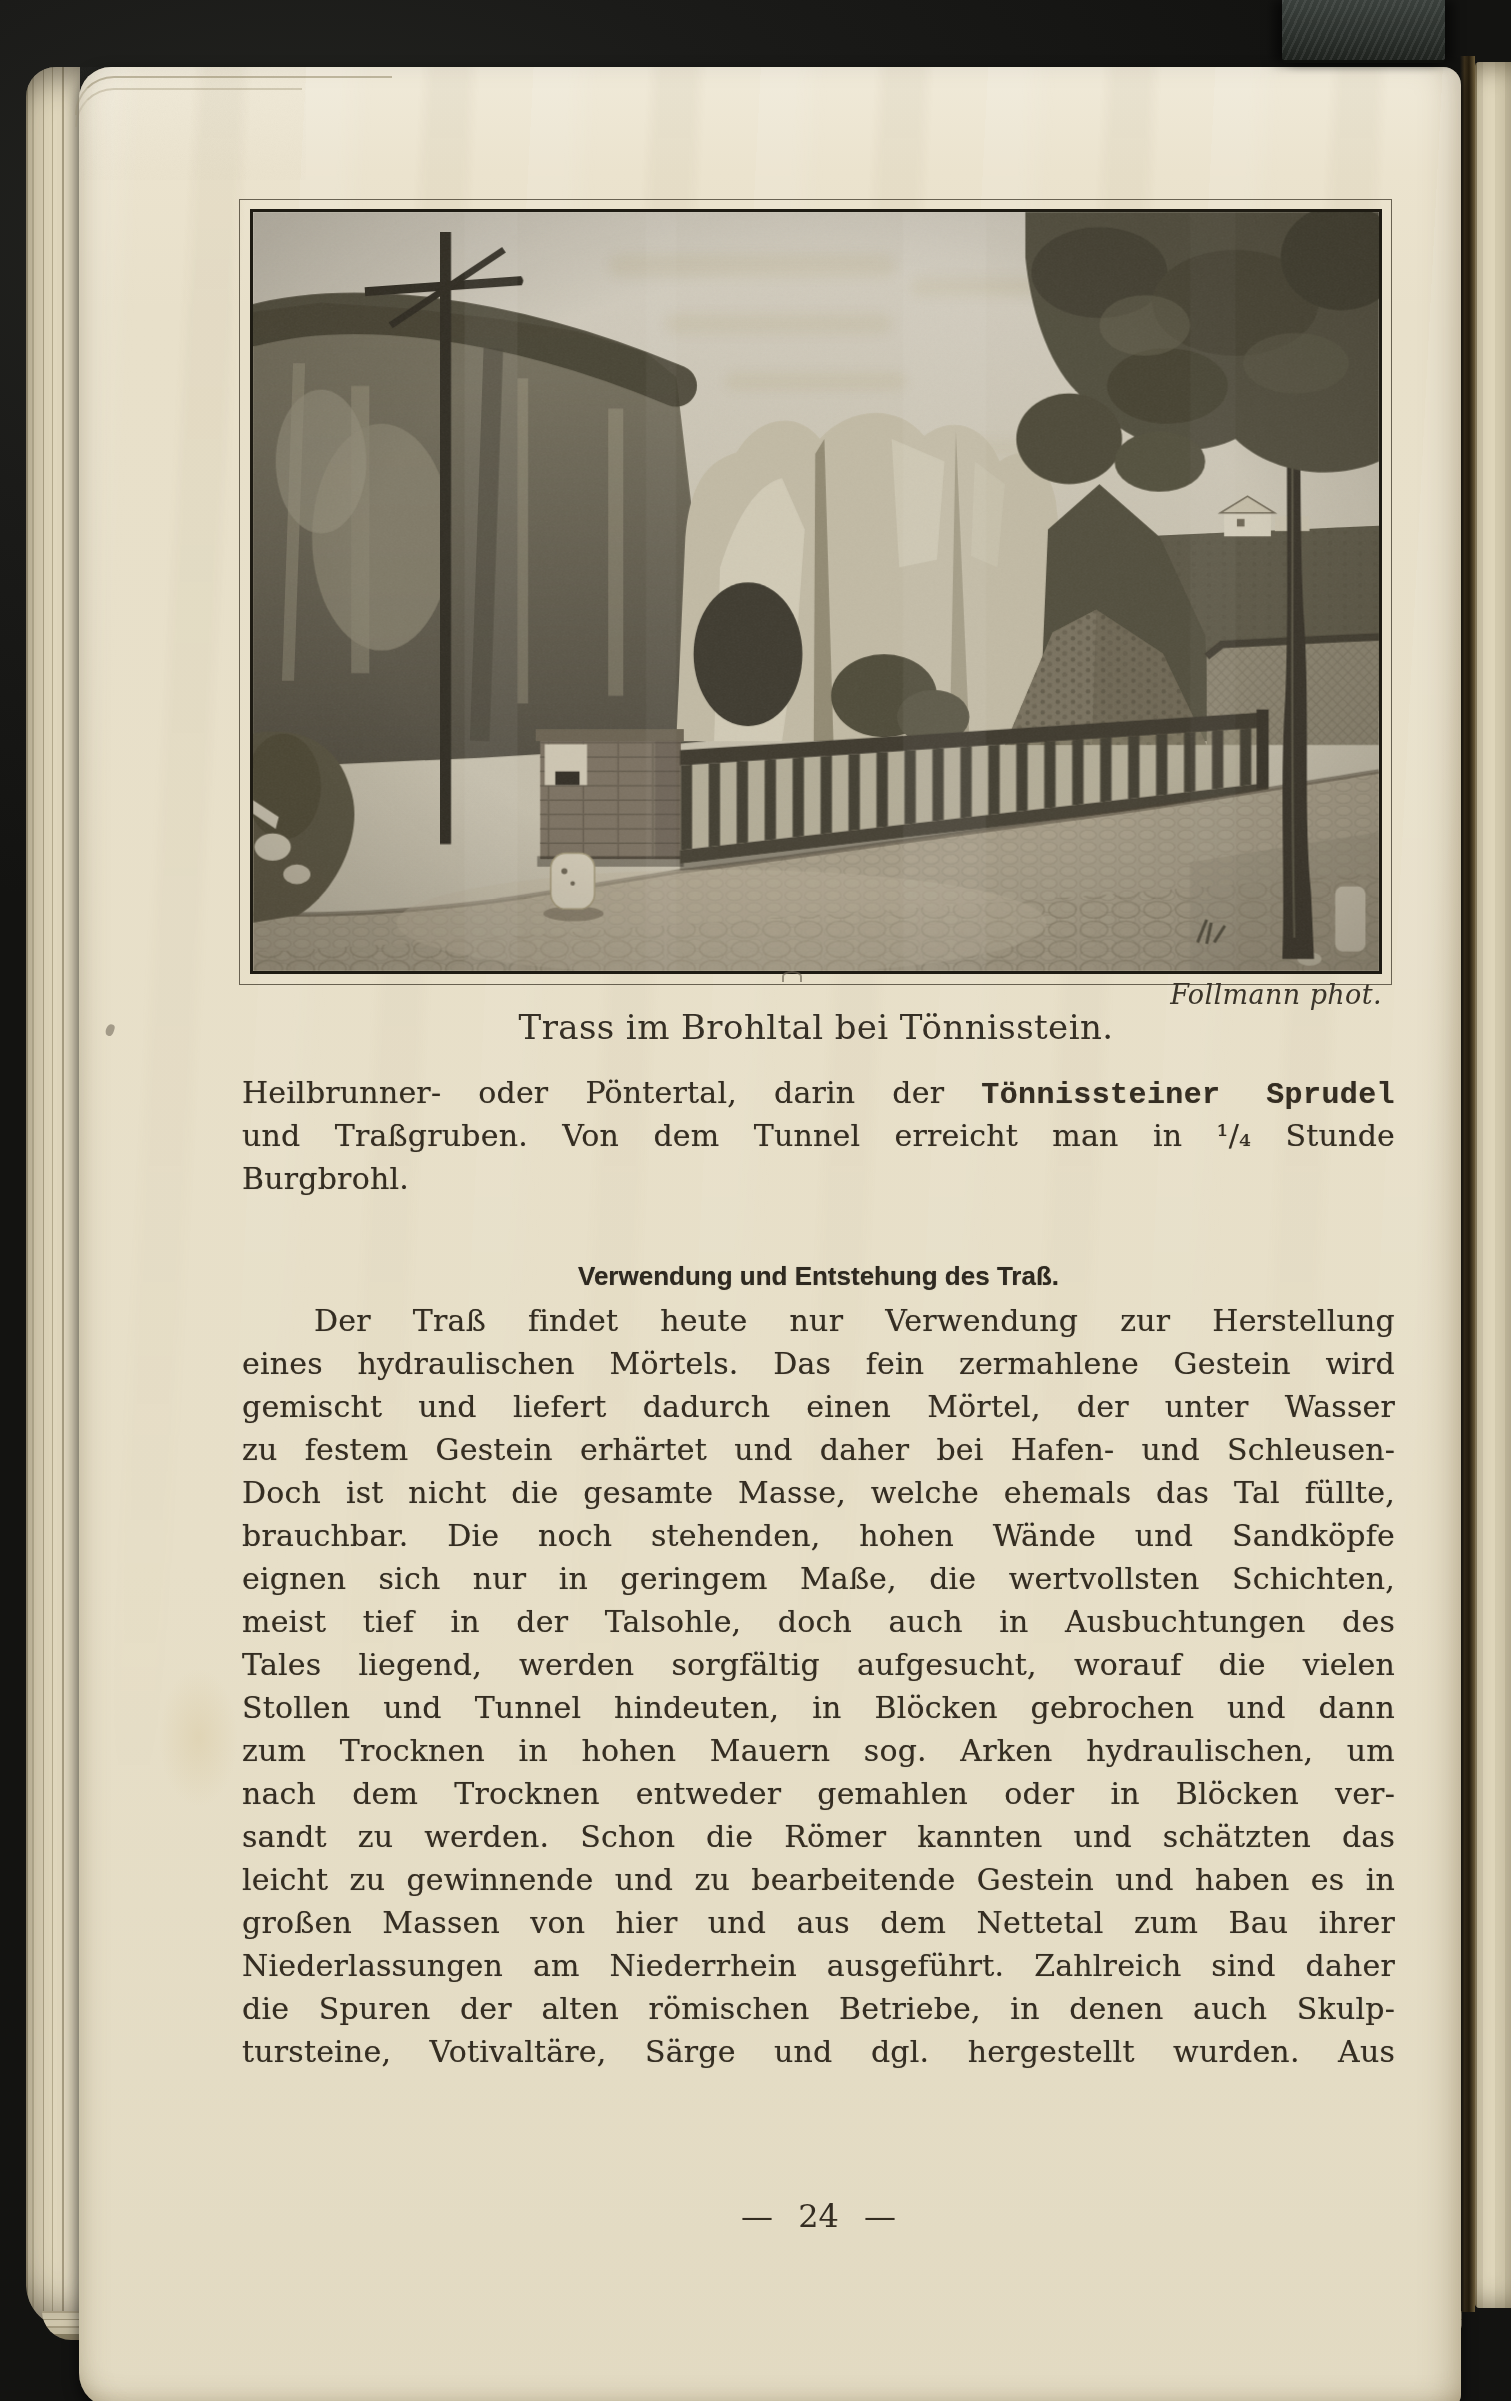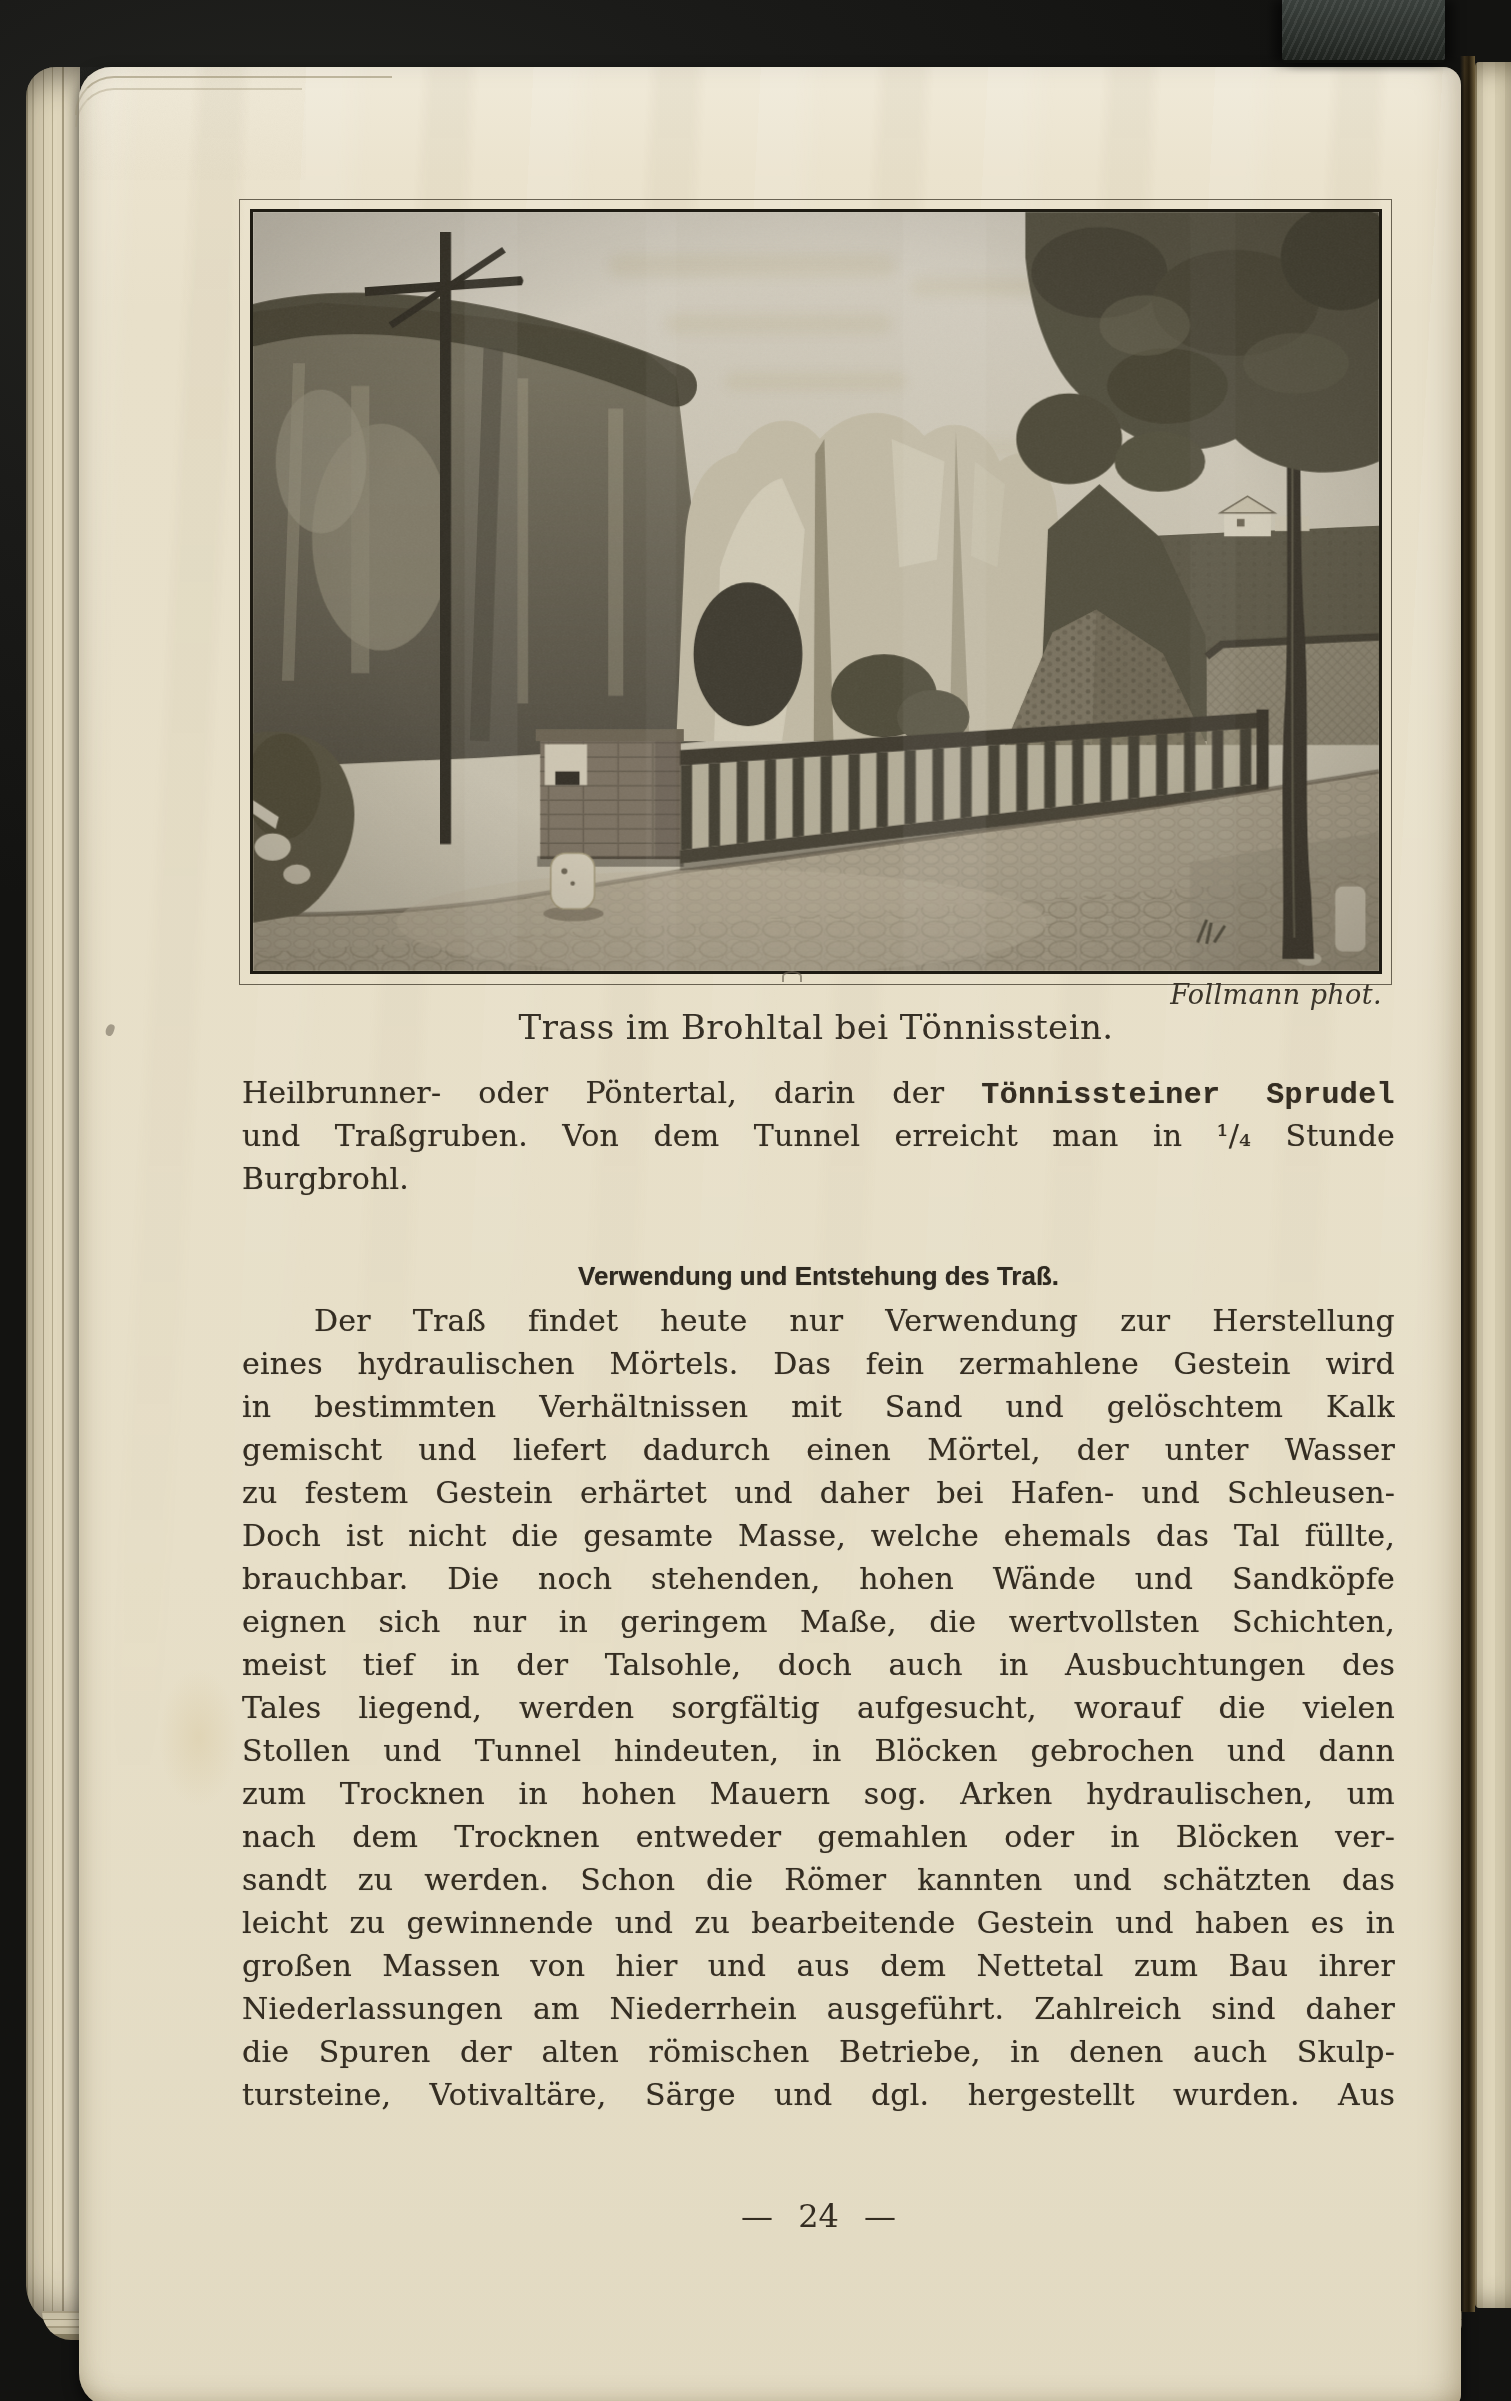--- a/index.html
+++ b/index.html
@@ -290,21 +290,20 @@
       <div class="bl j"><span>Heilbrunner- oder Pöntertal, darin der</span> <span class="boldsans">Tönnissteiner Sprudel</span></div>
       <div class="bl j">und Traßgruben. Von dem Tunnel erreicht man in ¹/₄ Stunde</div>
       <div class="bl plain">Burgbrohl.</div>
     </div>
 
     <div class="heading">Verwendung und Entstehung des Traß.</div>
 
     <div class="bodyblock">
       <div class="bl j indent">Der Traß findet heute nur Verwendung zur Herstellung</div>
       <div class="bl j">eines hydraulischen Mörtels. Das fein zermahlene Gestein wird</div>
-      <div class="bl j">in bestimmten Verhältnissen mit Sand und gelöschtem Kalk</div>
       <div class="bl j">gemischt und liefert dadurch einen Mörtel, der unter Wasser</div>
       <div class="bl j">zu festem Gestein erhärtet und daher bei Hafen- und Schleusen-</div>
       <div class="bl j">Doch ist nicht die gesamte Masse, welche ehemals das Tal füllte,</div>
       <div class="bl j">brauchbar. Die noch stehenden, hohen Wände und Sandköpfe</div>
       <div class="bl j">eignen sich nur in geringem Maße, die wertvollsten Schichten,</div>
       <div class="bl j">meist tief in der Talsohle, doch auch in Ausbuchtungen des</div>
       <div class="bl j">Tales liegend, werden sorgfältig aufgesucht, worauf die vielen</div>
       <div class="bl j">Stollen und Tunnel hindeuten, in Blöcken gebrochen und dann</div>
       <div class="bl j">zum Trocknen in hohen Mauern sog. Arken hydraulischen, um</div>
       <div class="bl j">nach dem Trocknen entweder gemahlen oder in Blöcken ver-</div>

